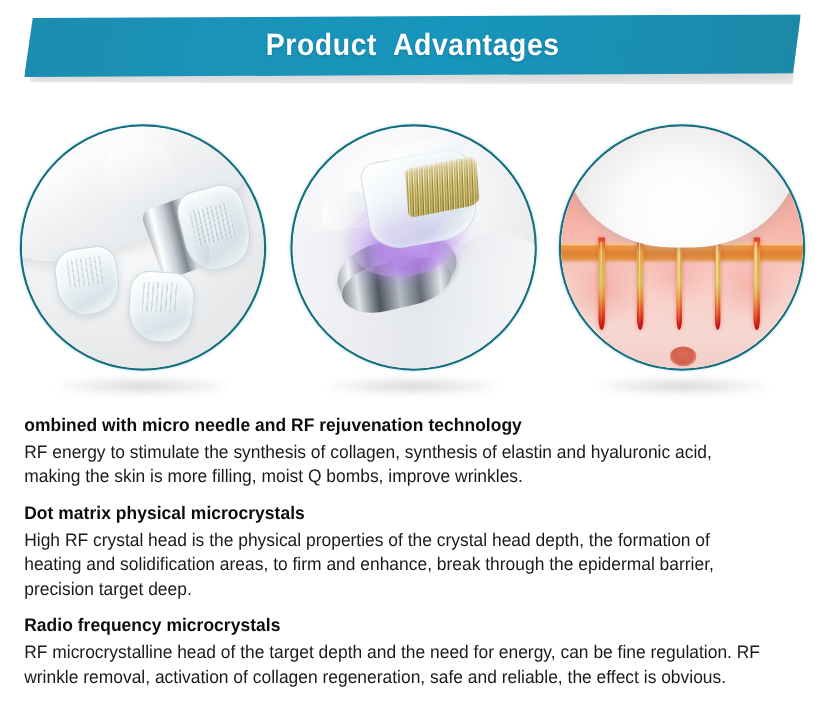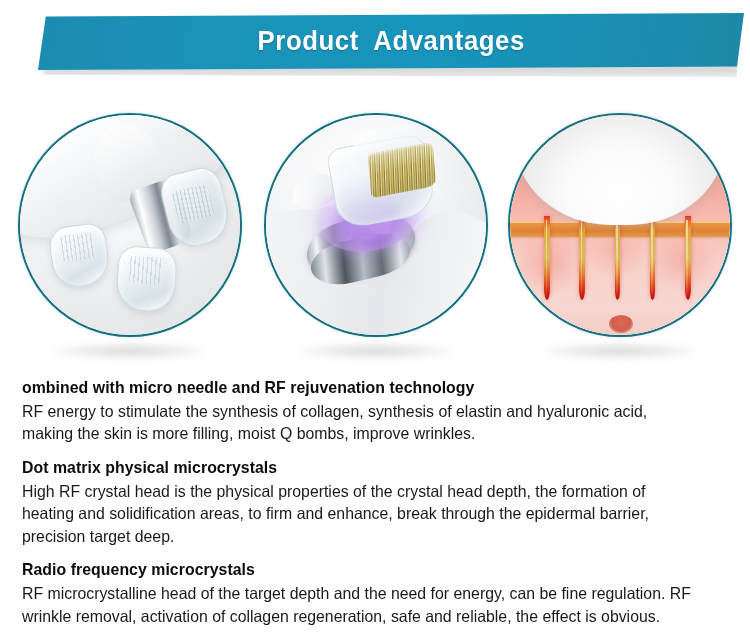--- a/index.html
+++ b/index.html
@@ -11,21 +11,21 @@
     height: 643px;
     background: #ffffff;
     font-family: "Liberation Sans", sans-serif;
     overflow: hidden;
     position: relative;
   }
 
   
   .banner-wrap {
     position: absolute;
-    left: 16px;
+    left: 0;
     top: 13px;
     width: 604px;
     height: 62px;
   }
   .banner-shadow {
     position: absolute;
     left: 26px;
     top: 8px;
     width: 700px;
     height: 56px;

